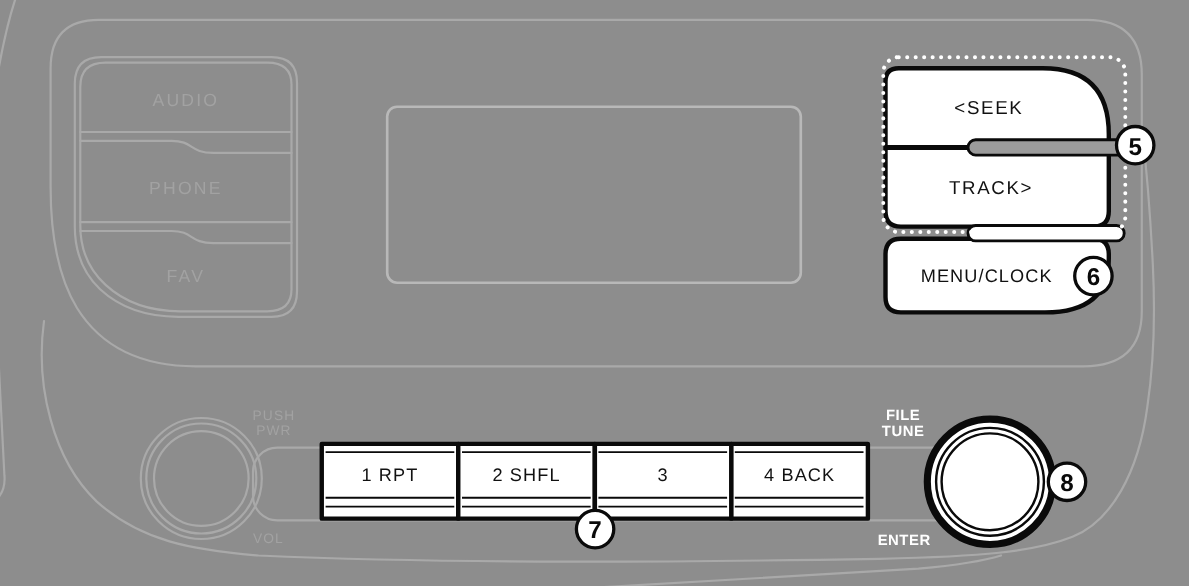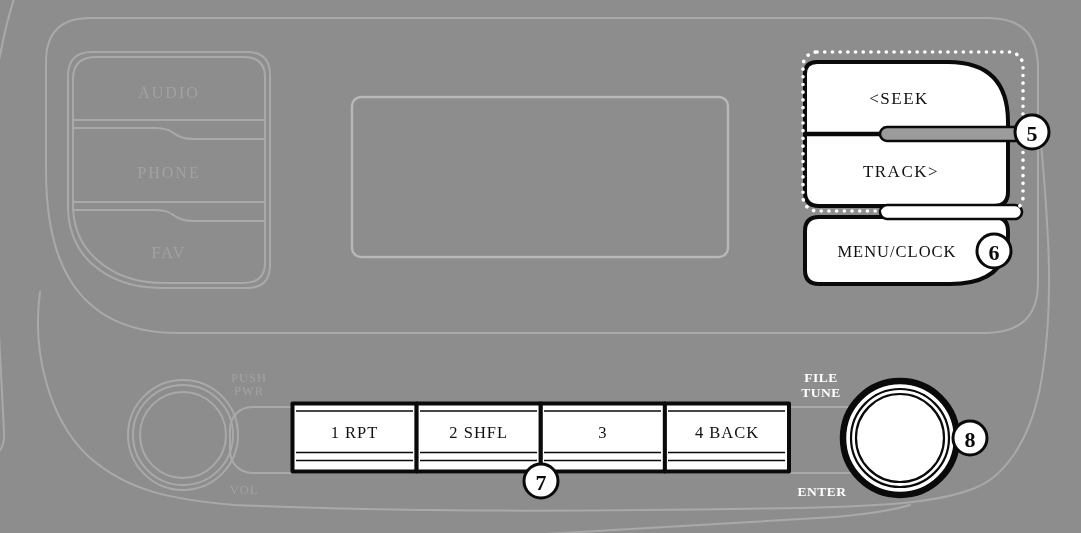--- a/index.html
+++ b/index.html
@@ -1,17 +1,17 @@
 <!DOCTYPE html>
 <html><head>
 <meta charset="utf-8">
 <style>
   html,body{margin:0;padding:0;background:#8d8d8d;}
   .stage{width:1063px;height:533px;position:relative;overflow:hidden;
-         font-family:Liberation Serif, serif;}
+         font-family:Liberation Sans, sans-serif;}
   svg{display:block}
   
   .ln{fill:none;stroke:#a9a9a9;stroke-width:2;stroke-linecap:round}
   .lnd{fill:none;stroke:#b8b8b8;stroke-width:2.4}
   
   .gtxt{fill:#a2a2a2;font-size:16px;letter-spacing:2px;text-anchor:middle;dominant-baseline:central}
   .gtxt-sm{fill:#a2a2a2;font-size:12.5px;letter-spacing:1px;text-anchor:middle;dominant-baseline:central}
   
   .wshape{fill:#ffffff;stroke:#0a0a0a;stroke-width:4;stroke-linejoin:round}
   .pill-grey{fill:#9b9b9b;stroke:#0a0a0a;stroke-width:2.6}

